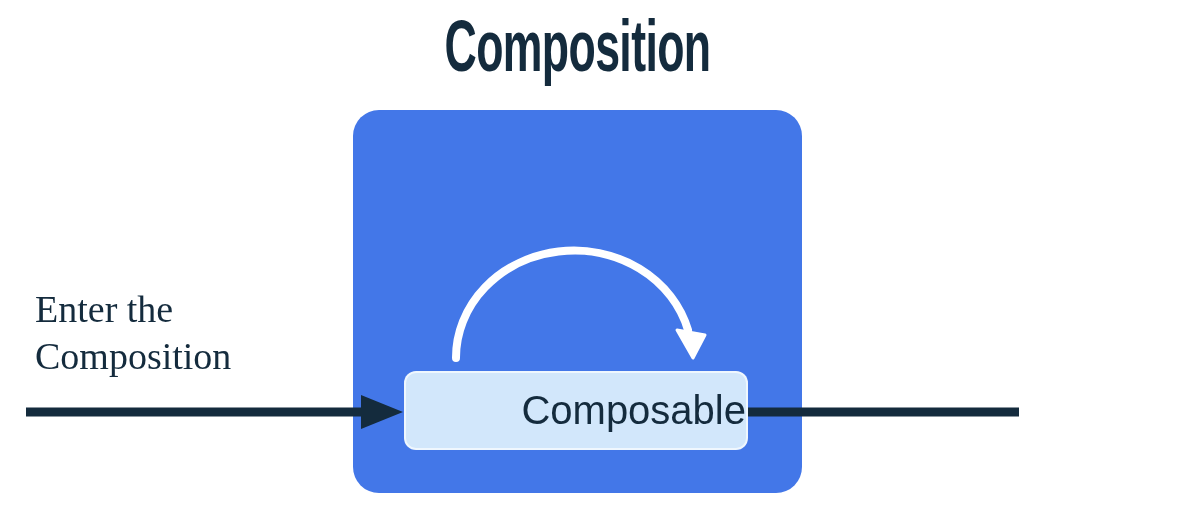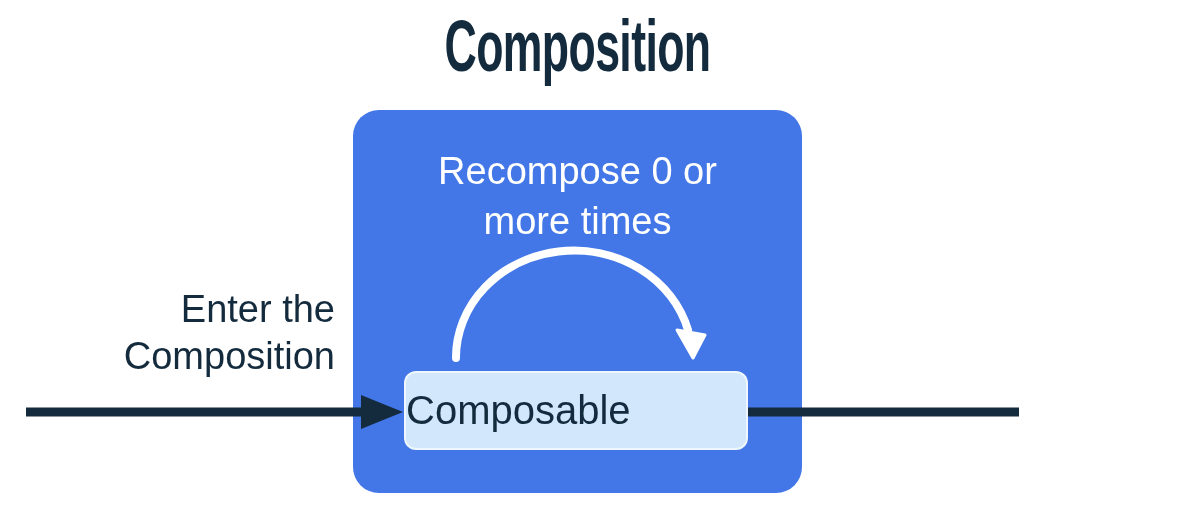--- a/index.html
+++ b/index.html
@@ -60,32 +60,33 @@
     position: absolute;
     left: 51px;
     top: 261px;
     width: 344px;
     height: 79px;
     background: var(--lightblue);
     border: 2px solid rgba(255,255,255,0.65);
     border-radius: 12px;
     display: flex;
     align-items: center;
-    justify-content: flex-start;
+    justify-content: flex-end;
     font-size: 40px;
     color: var(--ink);
   }
   .label {
     position: absolute;
     width: 300px;
     top: 286px;
-    text-align: right;
+    text-align: left;
     font-size: 38px;
     line-height: 47px;
     color: var(--ink);
+    font-family: Liberation Serif, serif;
   }
   .label.enter { left: 35px; }
   .label.leave { left: 815px; }
   .arrow-layer {
     position: absolute;
     left: 0;
     top: 0;
     width: 1191px;
     height: 512px;
     pointer-events: none;
@@ -99,21 +100,20 @@
 <body>
 
 <div class="canvas">
 
   <h1 class="title">Composition</h1>
 
   <div class="label enter">Enter the Composition</div>
 
 
   <div class="bluebox">
-    <div class="recompose">Recompose 0 or more times</div>
     <div class="composable">
       <span>Composable</span>
     </div>
   </div>
 
   <svg class="arrow-layer" viewBox="0 0 1191 512" xmlns="http://www.w3.org/2000/svg">
     <g>
       <line class="ink-line" x1="26" y1="412" x2="367" y2="412"></line>
       <polygon class="ink-head" points="361,395 361,429 403,412"></polygon>
     </g>

